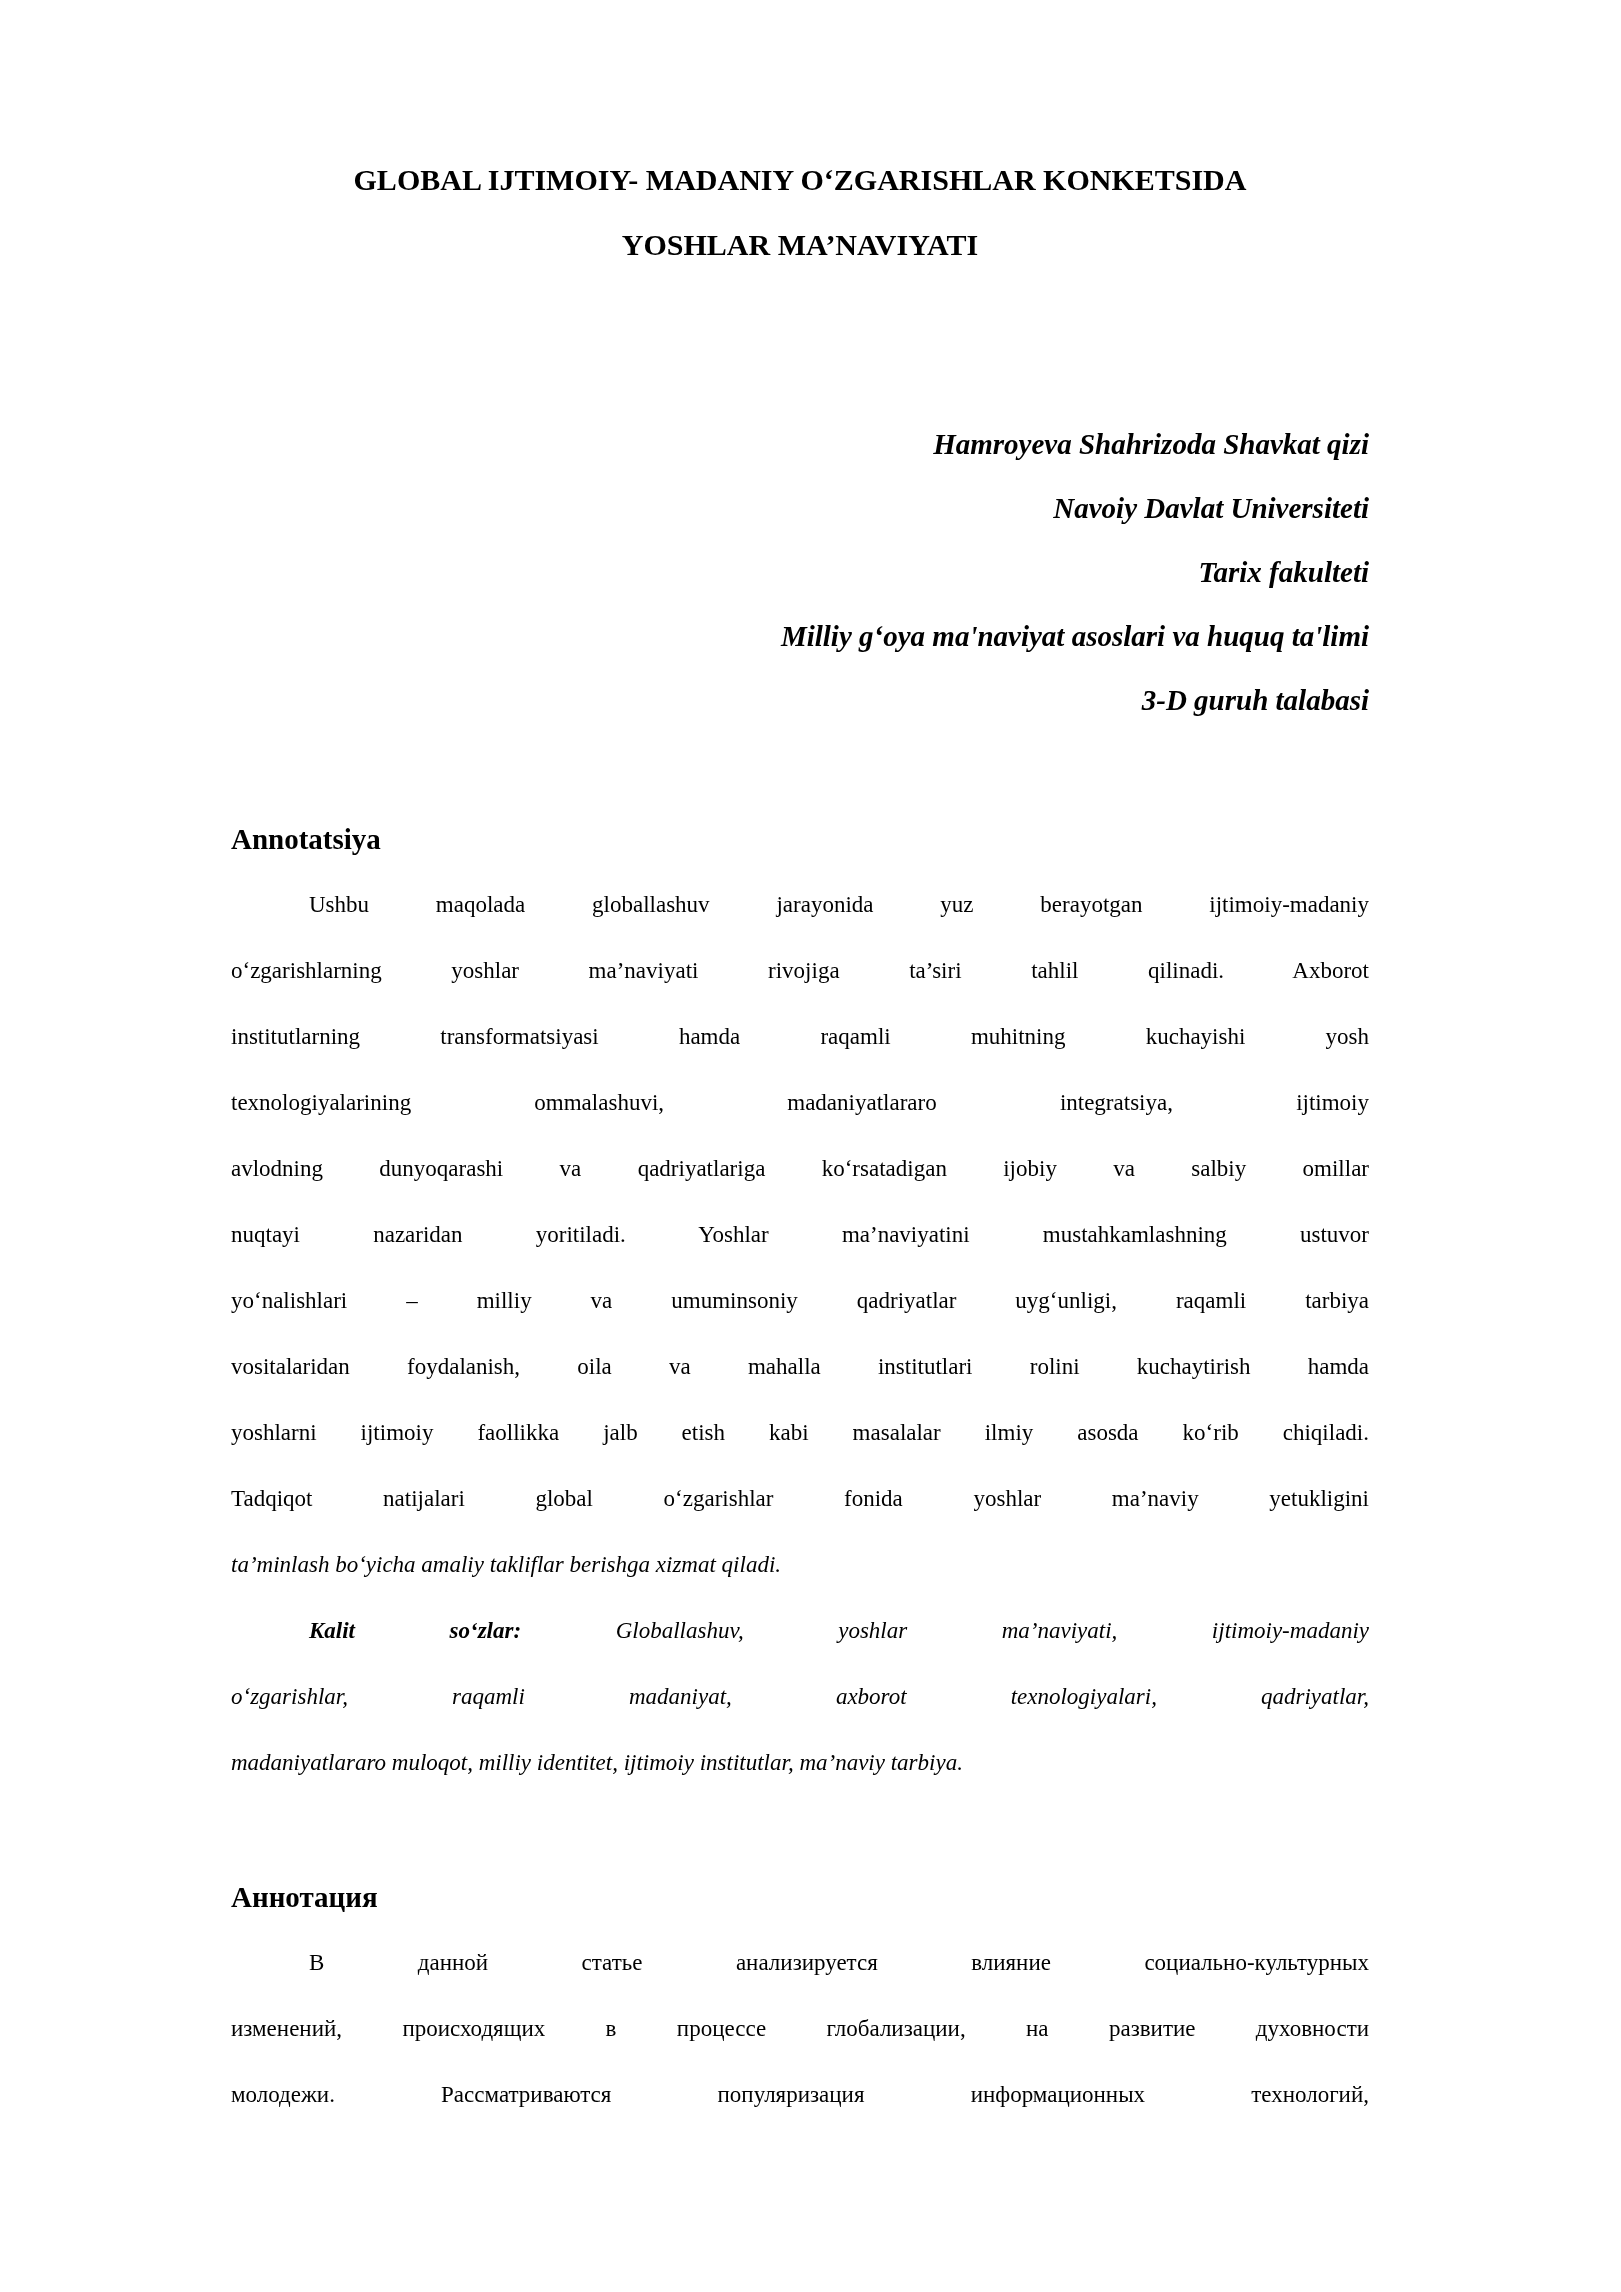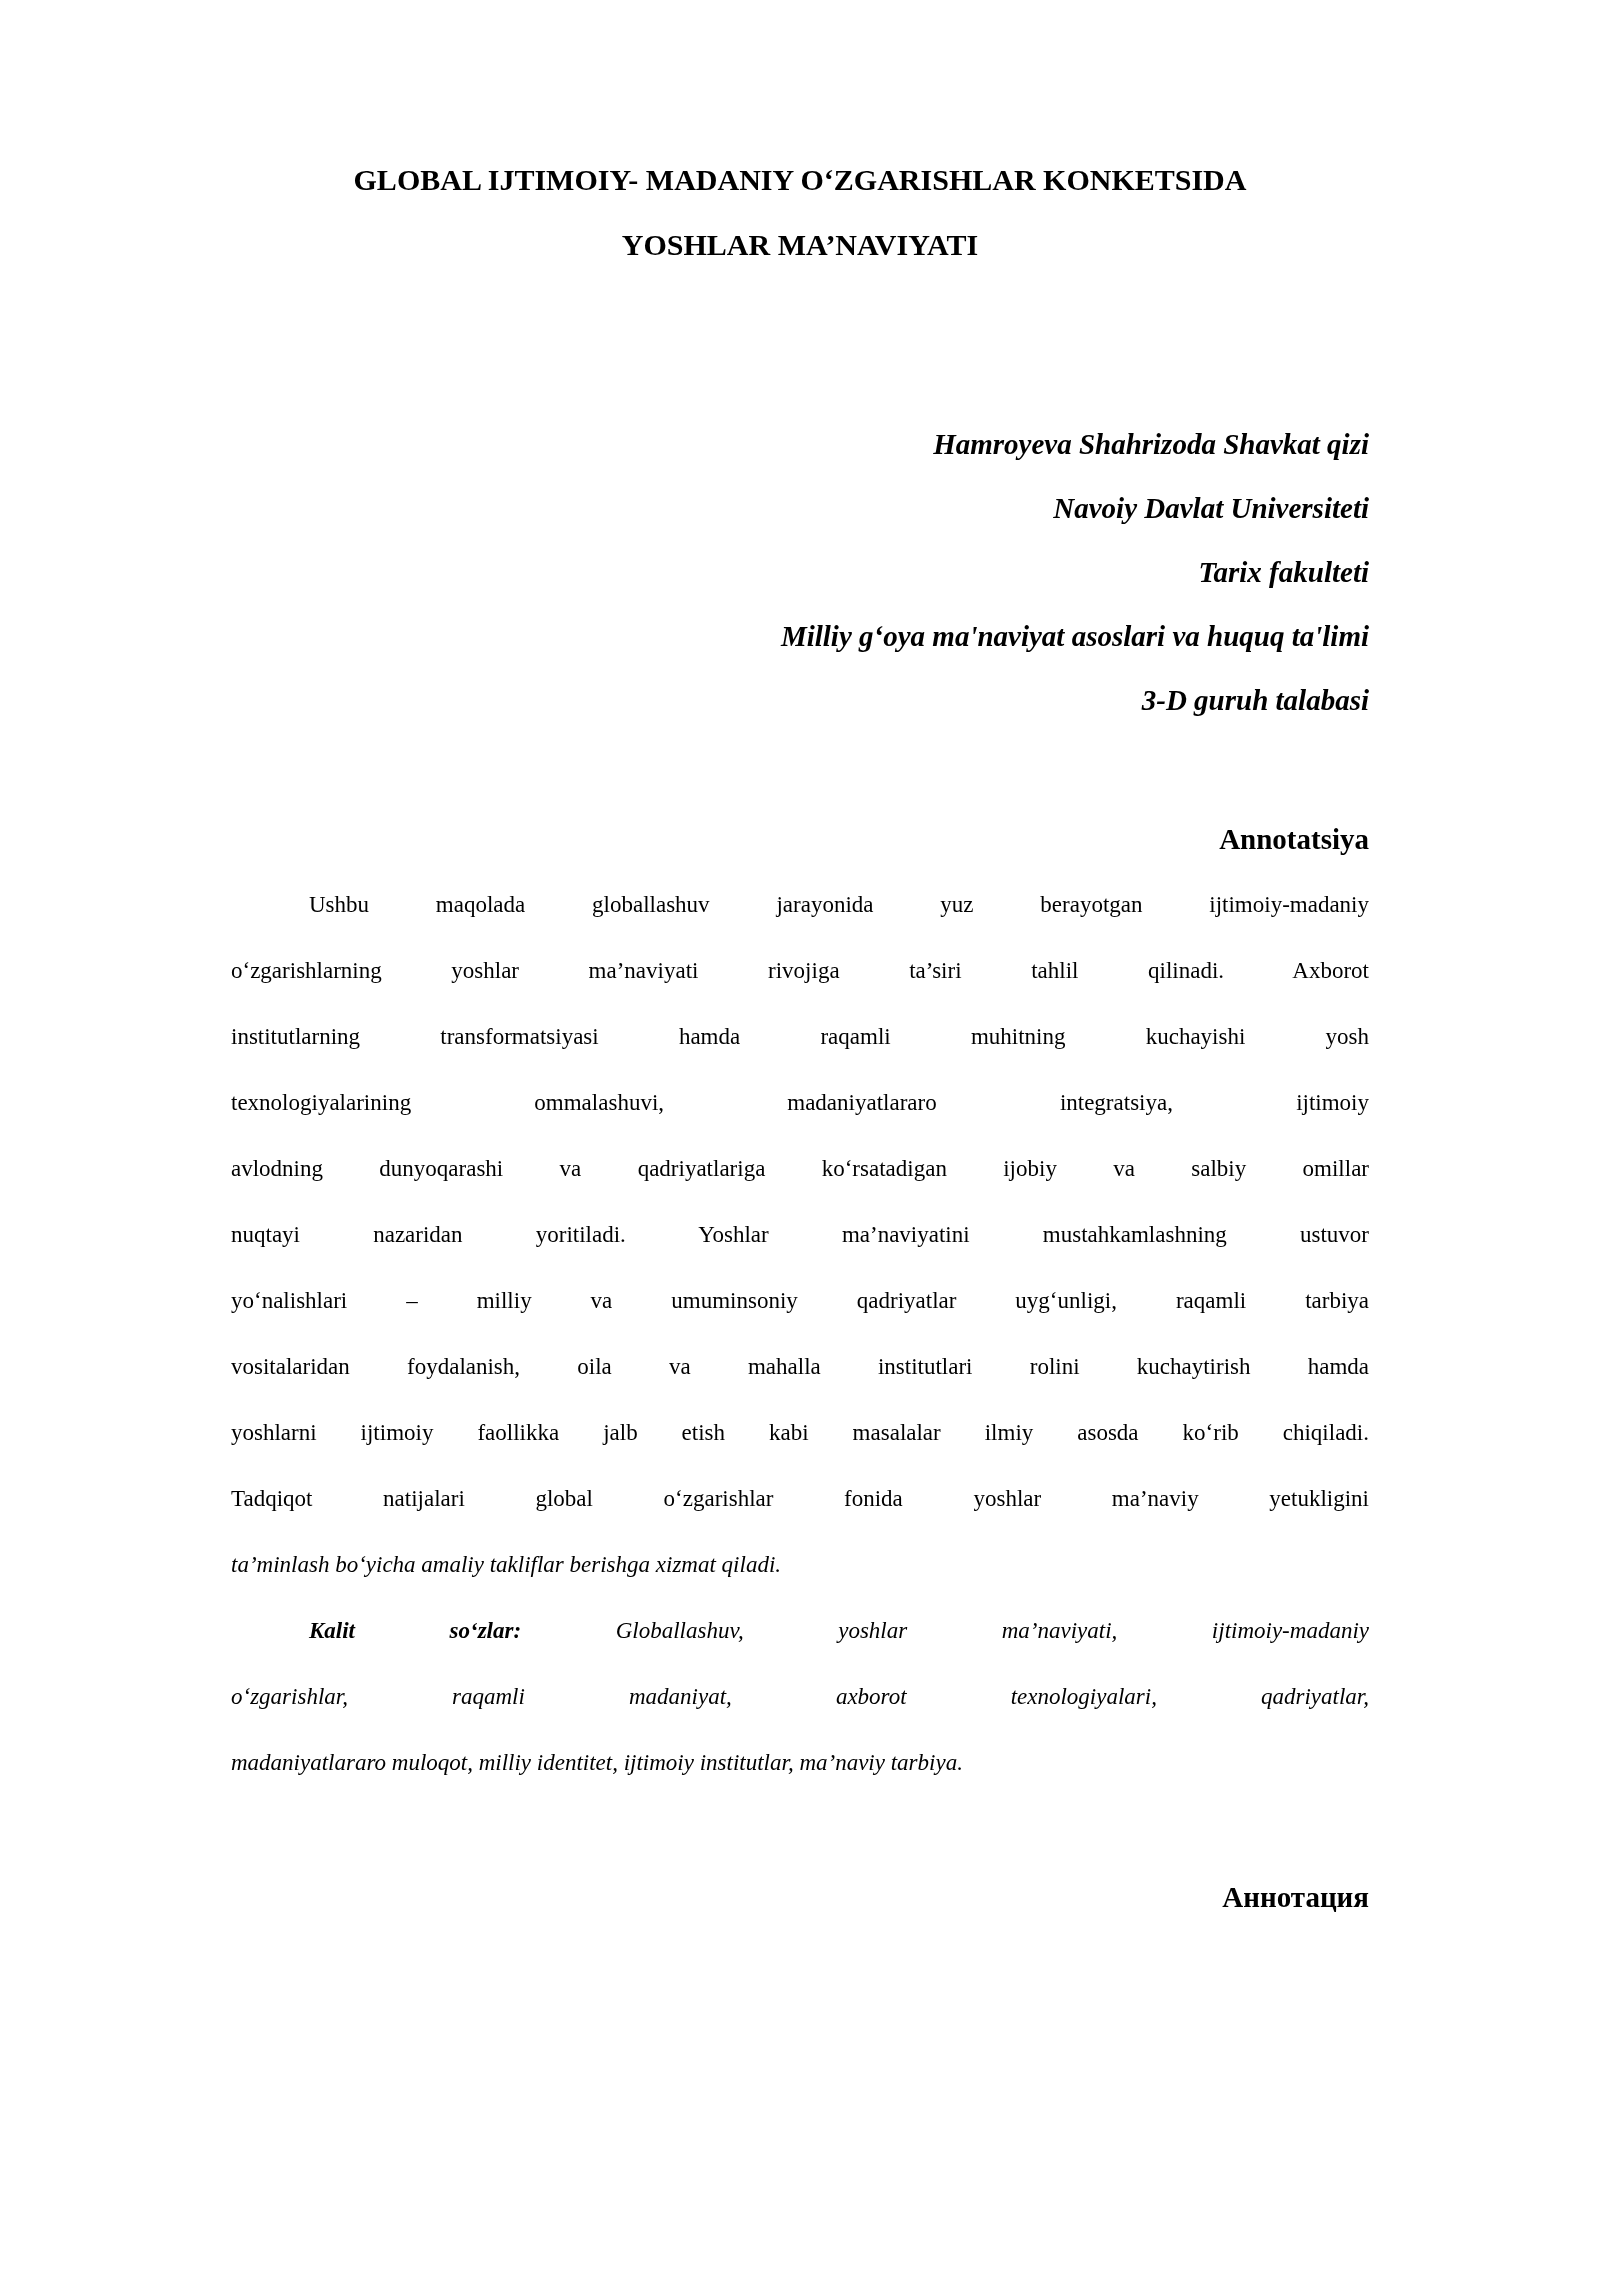--- a/index.html
+++ b/index.html
@@ -31,21 +31,21 @@
     font-size: 29px;
     line-height: 64px;
   }
   .aline { text-align: right; }
   .sp-author-heading { height: 74px; }
   .heading {
     margin: 0;
     font-weight: bold;
     font-size: 29px;
     line-height: 66px;
-    text-align: right;
+    text-align: left;
   }
   .para {
     font-size: 23px;
     line-height: 66px;
   }
   .line {
     text-align: justify;
     text-align-last: justify;
   }
   .line.last { text-align-last: left; font-style: italic; }
@@ -101,15 +101,20 @@
     <div>
         <div class="line">o‘zgarishlar, raqamli madaniyat, axborot texnologiyalari, qadriyatlar,</div>
         <div class="line last">madaniyatlararo muloqot, milliy identitet, ijtimoiy institutlar, ma’naviy tarbiya.</div>
       </div>
   </div>
 
   <div class="sp-kw-heading"></div>
 
   <h2 class="heading">Аннотация</h2>
 
+  <div class="para">
+      <div class="line indent">В данной статье анализируется влияние социально-культурных</div>
+      <div class="line">изменений, происходящих в процессе глобализации, на развитие духовности</div>
+      <div class="line">молодежи. Рассматриваются популяризация информационных технологий,</div>
+    </div>
 
 </div>
 
 
 </body></html>

